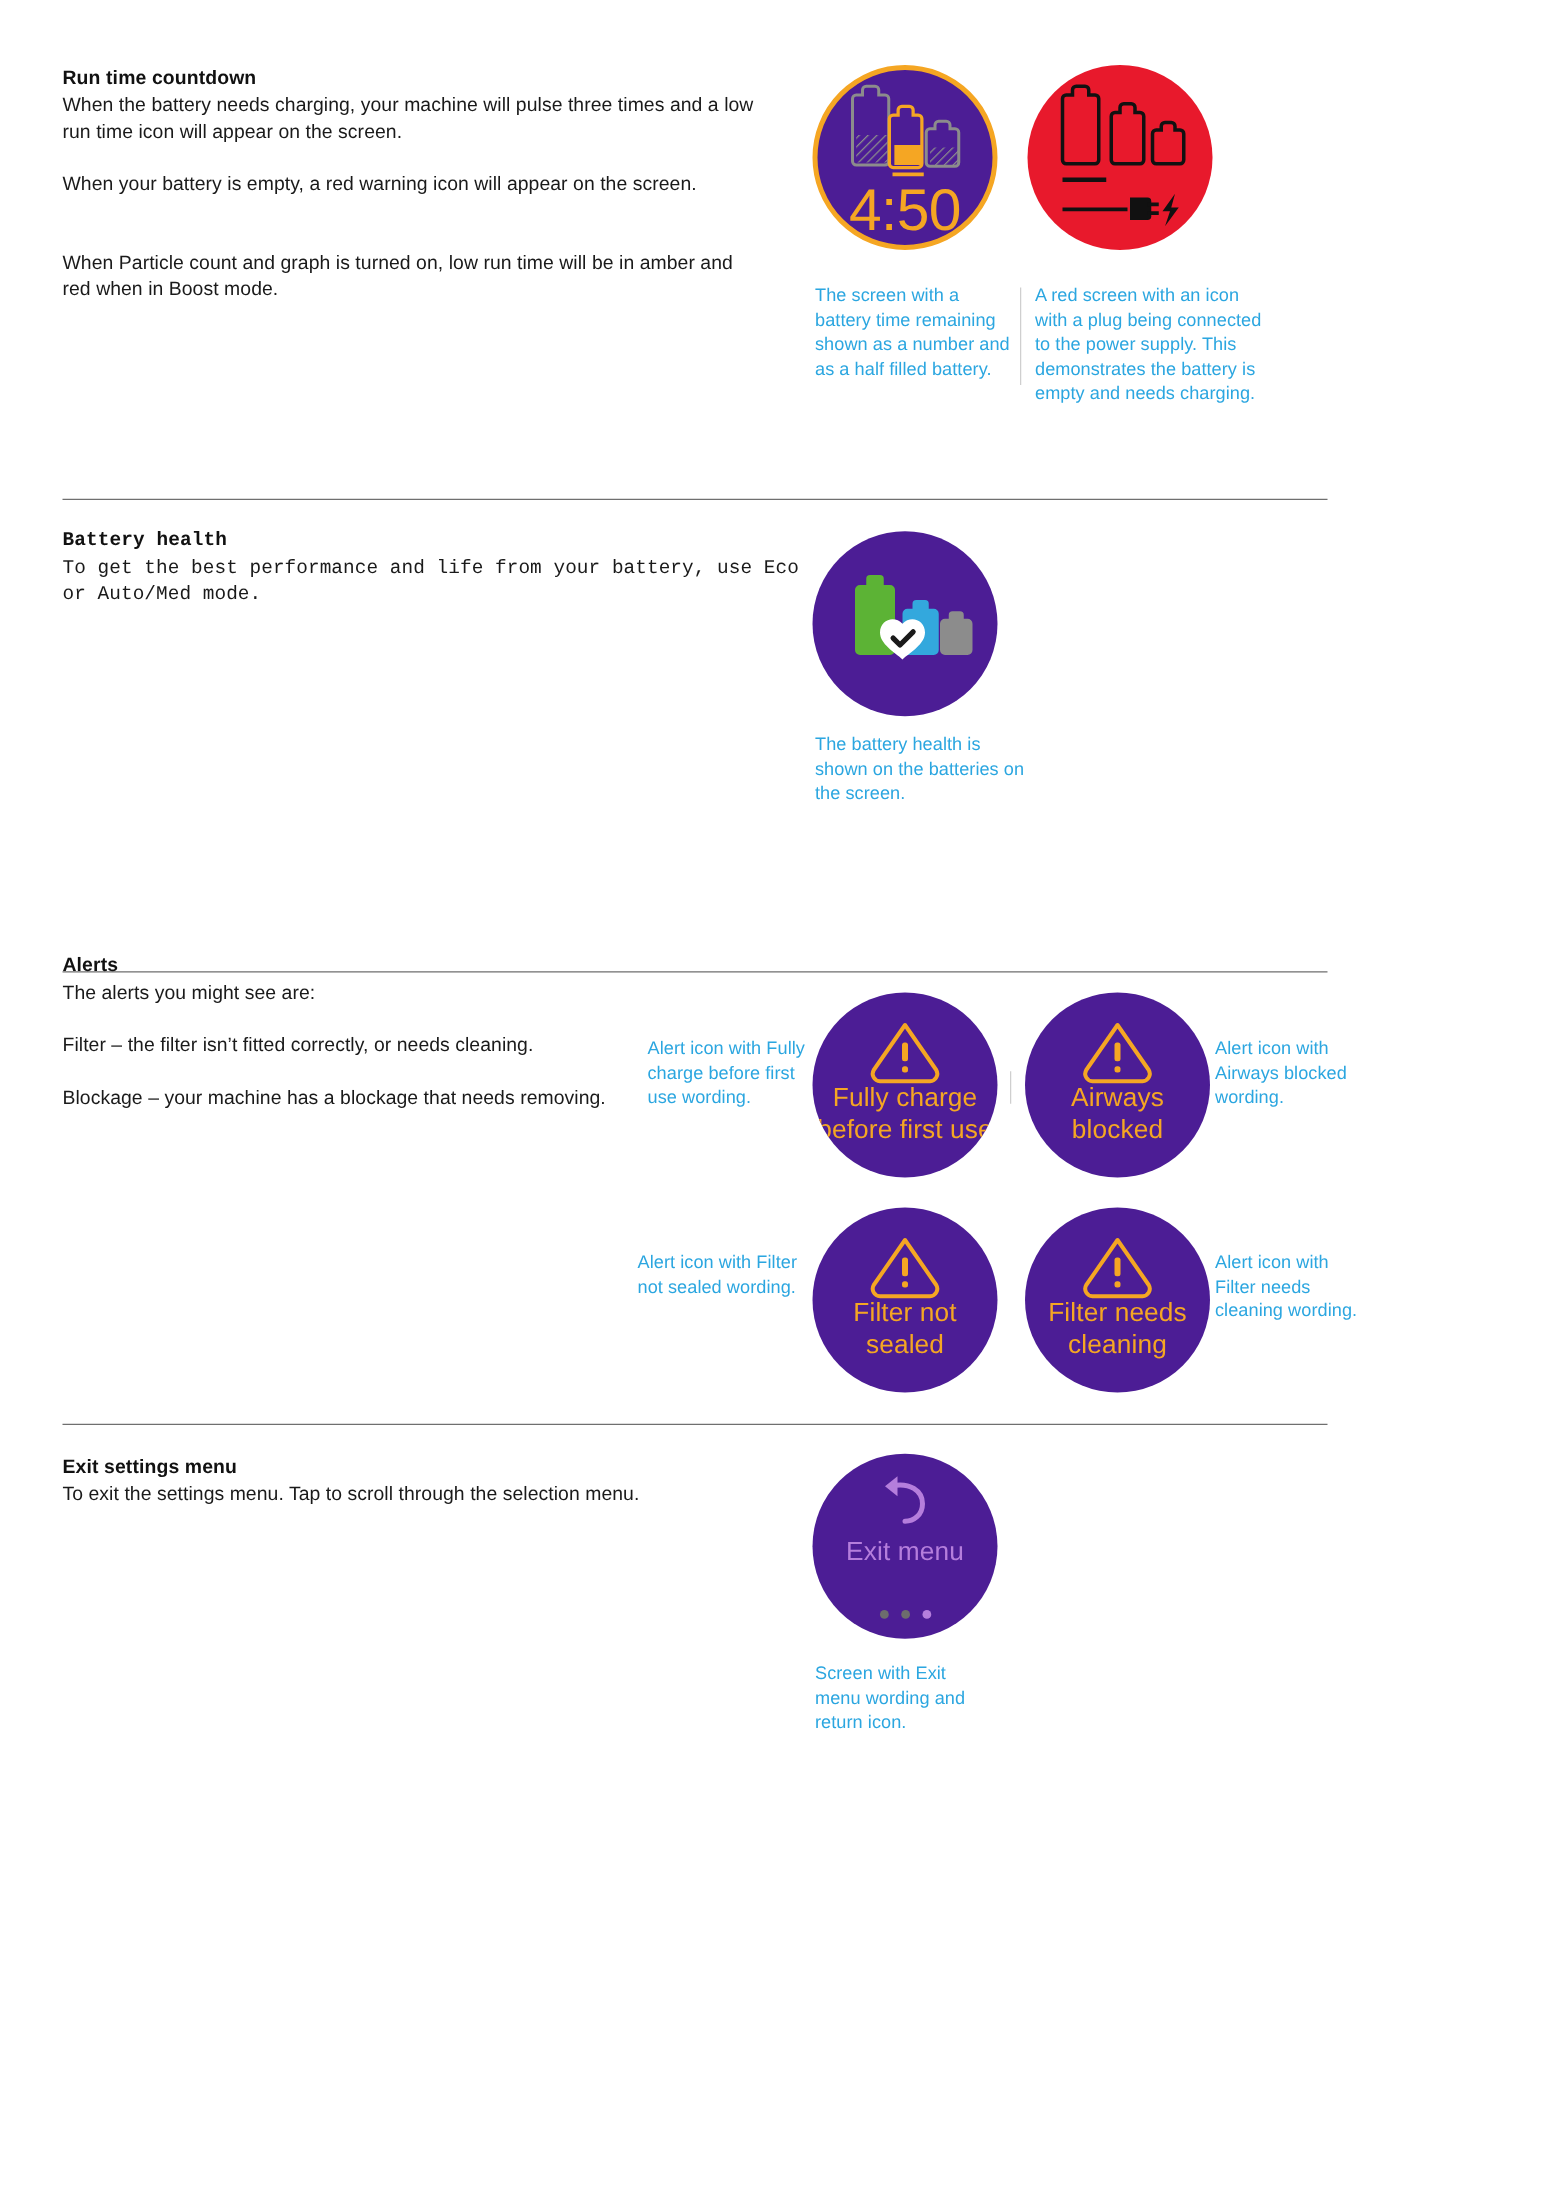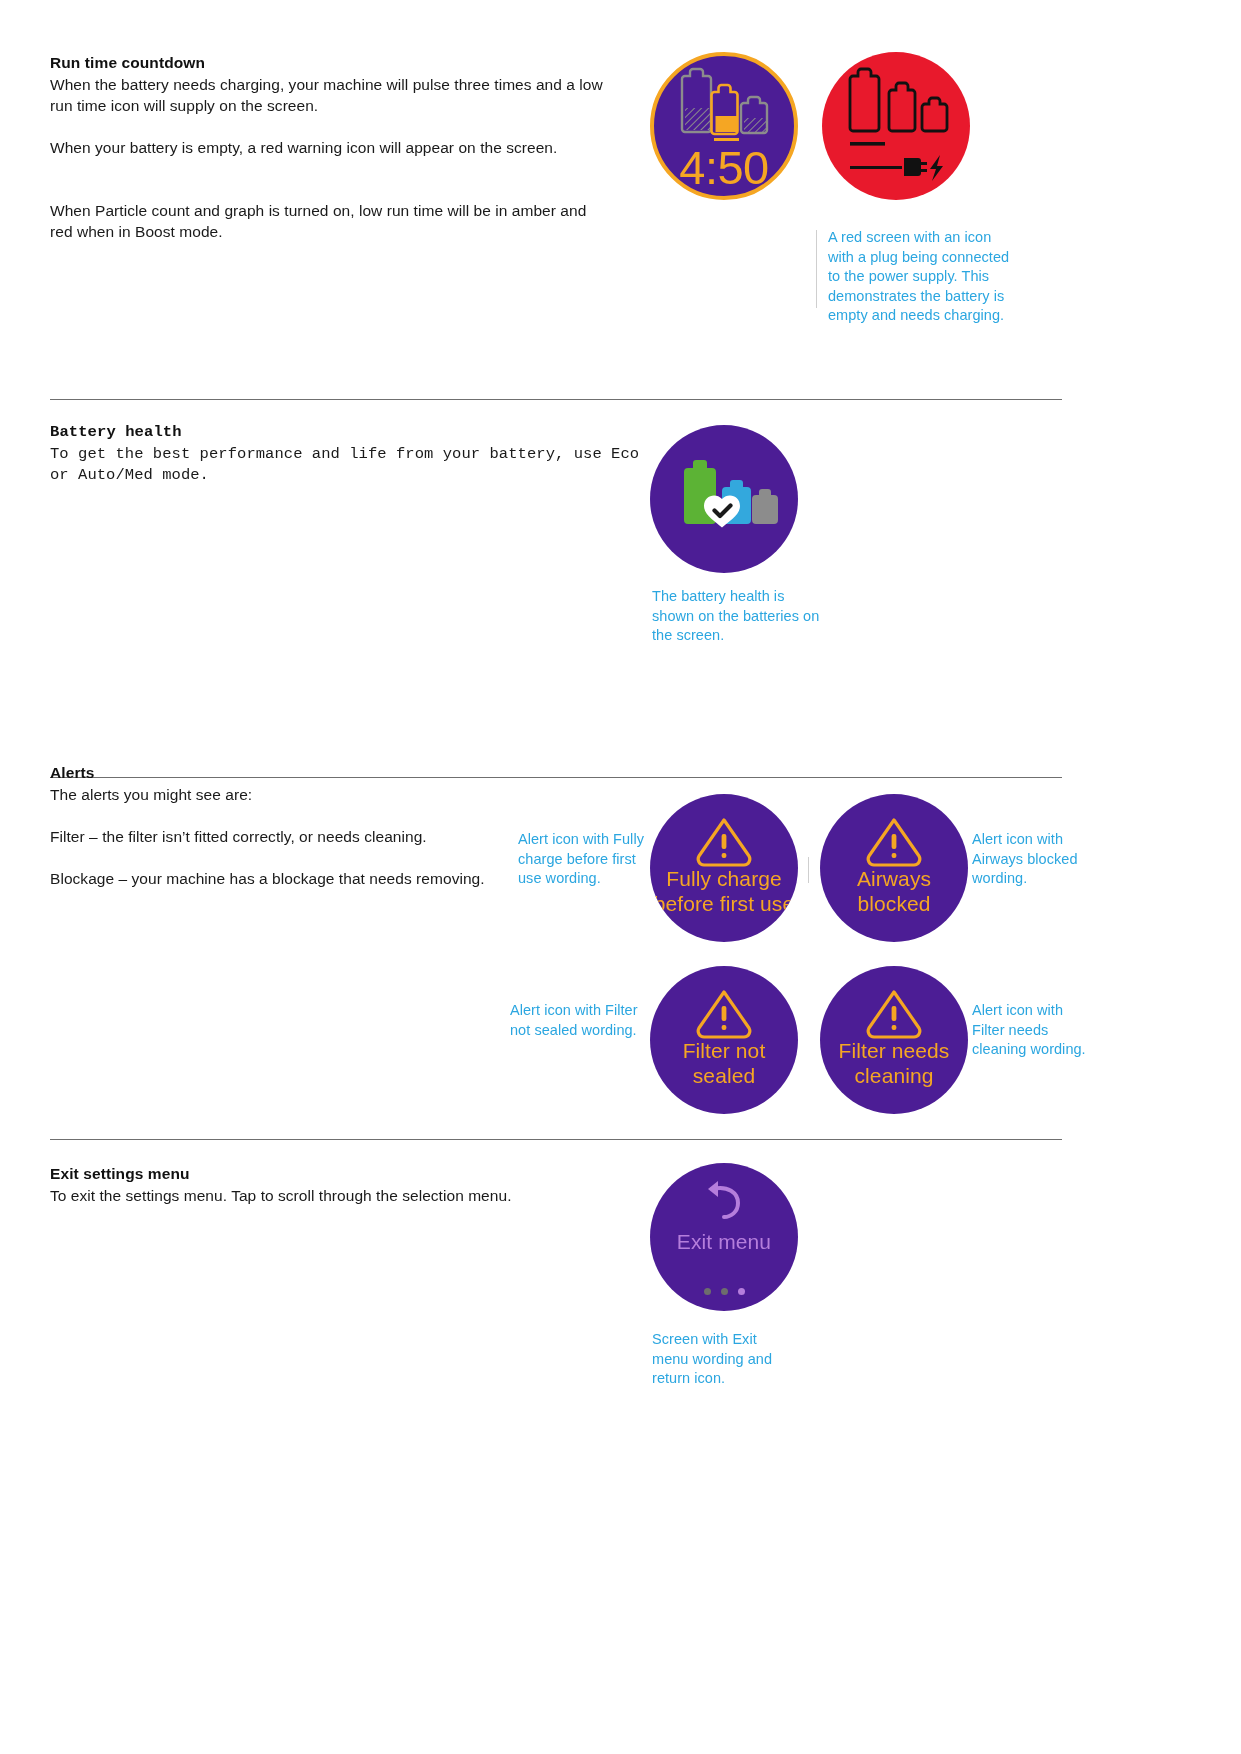--- a/index.html
+++ b/index.html
@@ -121,21 +121,21 @@
     background: #cfcfcf;
   }
 </style>
 </head>
 <body>
 
 <div class="page">
 
   <div class="left-col" style="top:52px;">
     <p class="sec-head">Run time countdown</p>
-    <p class="body-text">When the battery needs charging, your machine will pulse three times and a low run time icon will supply on the screen.</p>
+    <p class="body-text">When the battery needs charging, your machine will pulse three times and a low run time icon will appear on the screen.</p>
     <div class="para-gap"></div>
     <p class="body-text">When your battery is empty, a red warning icon will appear on the screen.</p>
     <div class="para-gap-lg"></div>
     <p class="body-text">When Particle count and graph is turned on, low run time will be in amber and red when in Boost mode.</p>
   </div>
 
   <div class="screen ring" style="left:650px; top:52px; width:148px; height:148px;">
     <svg width="140" height="140" viewBox="0 0 140 140" style="position:absolute;left:0;top:0;">
       <defs>
         <pattern id="hatchGrey" width="5" height="5" patternTransform="rotate(45)" patternUnits="userSpaceOnUse">
@@ -169,20 +169,21 @@
       <rect x="28" y="114" width="52" height="3" fill="#111111"></rect>
 
       <path d="M82 106 h14 a3 3 0 0 1 3 3 v12 a3 3 0 0 1 -3 3 h-14 z" fill="#111111"></path>
       <rect x="96" y="110" width="9" height="3" fill="#111111"></rect>
       <rect x="96" y="117" width="9" height="3" fill="#111111"></rect>
 
       <path d="M118 103 l-10 14 h6 l-4 12 l11 -15 h-6 z" fill="#111111"></path>
     </svg>
   </div>
 
+  <div class="cap-block caption" style="left:652px; top:228px; width:162px;">The screen with a battery time remaining shown as a number and as a half filled battery.</div>
   <div class="vert-sep" style="left:816px; top:230px; height:78px;"></div>
   <div class="cap-block caption" style="left:828px; top:228px; width:188px;">A red screen with an icon with a plug being connected to the power supply. This demonstrates the battery is empty and needs charging.</div>
 
   <div class="rule" style="top:399px;"></div>
 
   <div class="left-col" style="top:422px; width:600px;font-family:Liberation Mono, monospace;">
     <p class="sec-head">Battery health</p>
     <p class="body-text">To get the best performance and life from your battery, use Eco or Auto/Med mode.</p>
   </div>
 

